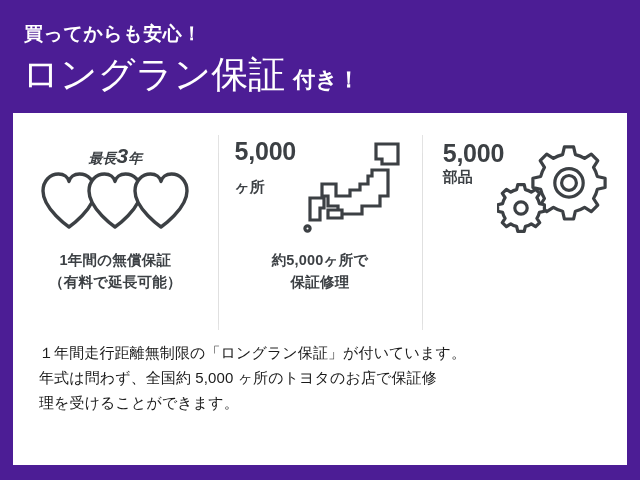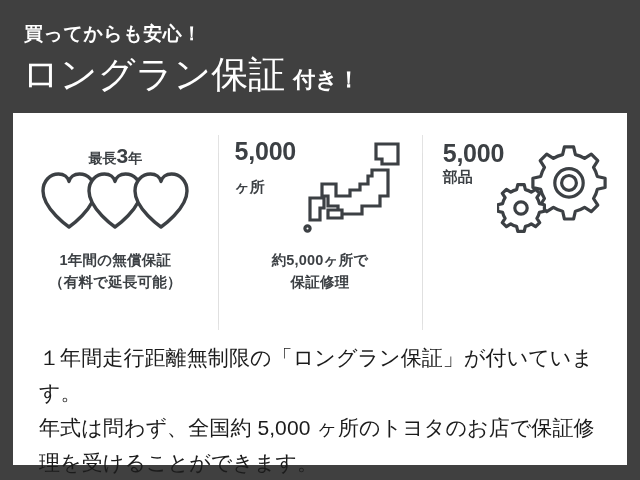--- a/index.html
+++ b/index.html
@@ -2,21 +2,21 @@
 <html><head>
 <meta charset="utf-8">
 <style>
   html,body{margin:0;padding:0;}
   body{
     width:640px;height:480px;overflow:hidden;
     background:#E50B20;
     font-family:"Liberation Sans","DejaVu Sans",sans-serif;
     -webkit-font-smoothing:antialiased;
   }
-  .banner{position:relative;width:640px;height:480px;background:#404040;}
+  .banner{position:relative;width:640px;height:480px;background:#4c1d95;}
 
   
   .header{position:absolute;left:0;top:0;width:640px;height:113px;}
   .kicker{
     position:absolute;left:24px;top:24px;
     color:#ffffff;font-size:19px;font-weight:bold;
     letter-spacing:.5px;line-height:1;white-space:nowrap;
   }
   .headline{
     position:absolute;left:22px;top:56px;
@@ -56,21 +56,21 @@
     display:flex;align-items:center;justify-content:center;
     position:relative;
   }
   .caption{
     text-align:center;color:#3c4044;
     font-size:14.5px;font-weight:bold;line-height:1.5;
     letter-spacing:.2px;white-space:nowrap;
   }
 
   
-  .c1-wrap{position:relative;width:170px;height:100px;}
+  .c1-wrap{position:relative;width:170px;height:100px;font-style:italic;}
   .c1-label{
     position:absolute;left:0;right:0;top:2px;text-align:center;
     color:#3c4044;font-weight:bold;line-height:1;white-space:nowrap;
   }
   .c1-label .sm{font-size:14px;}
   .c1-label .lg{font-size:21px;}
   .c1-hearts{position:absolute;left:50%;transform:translateX(-50%);top:26px;}
 
   
   .c2-wrap{position:relative;width:175px;height:110px;}
@@ -88,21 +88,21 @@
     position:absolute;left:8px;top:2px;text-align:left;
     color:#3c4044;font-weight:bold;line-height:1.05;white-space:nowrap;
   }
   .c3-label .num{font-size:25px;letter-spacing:-.2px;display:block;}
   .c3-label .unit{font-size:15px;display:block;margin-top:3px;}
   .c3-gears{position:absolute;right:0px;top:6px;}
 
   
   .para{
     position:absolute;left:26px;top:228px;width:566px;
-    color:#1b1b1b;font-size:21px;line-height:1.66;
+    color:#1b1b1b;font-size:15px;line-height:1.66;
     letter-spacing:.1px;font-weight:normal;
   }
   .para p{margin:0;}
 </style>
 </head>
 <body>
 
 <div class="banner">
 
   <div class="header">

